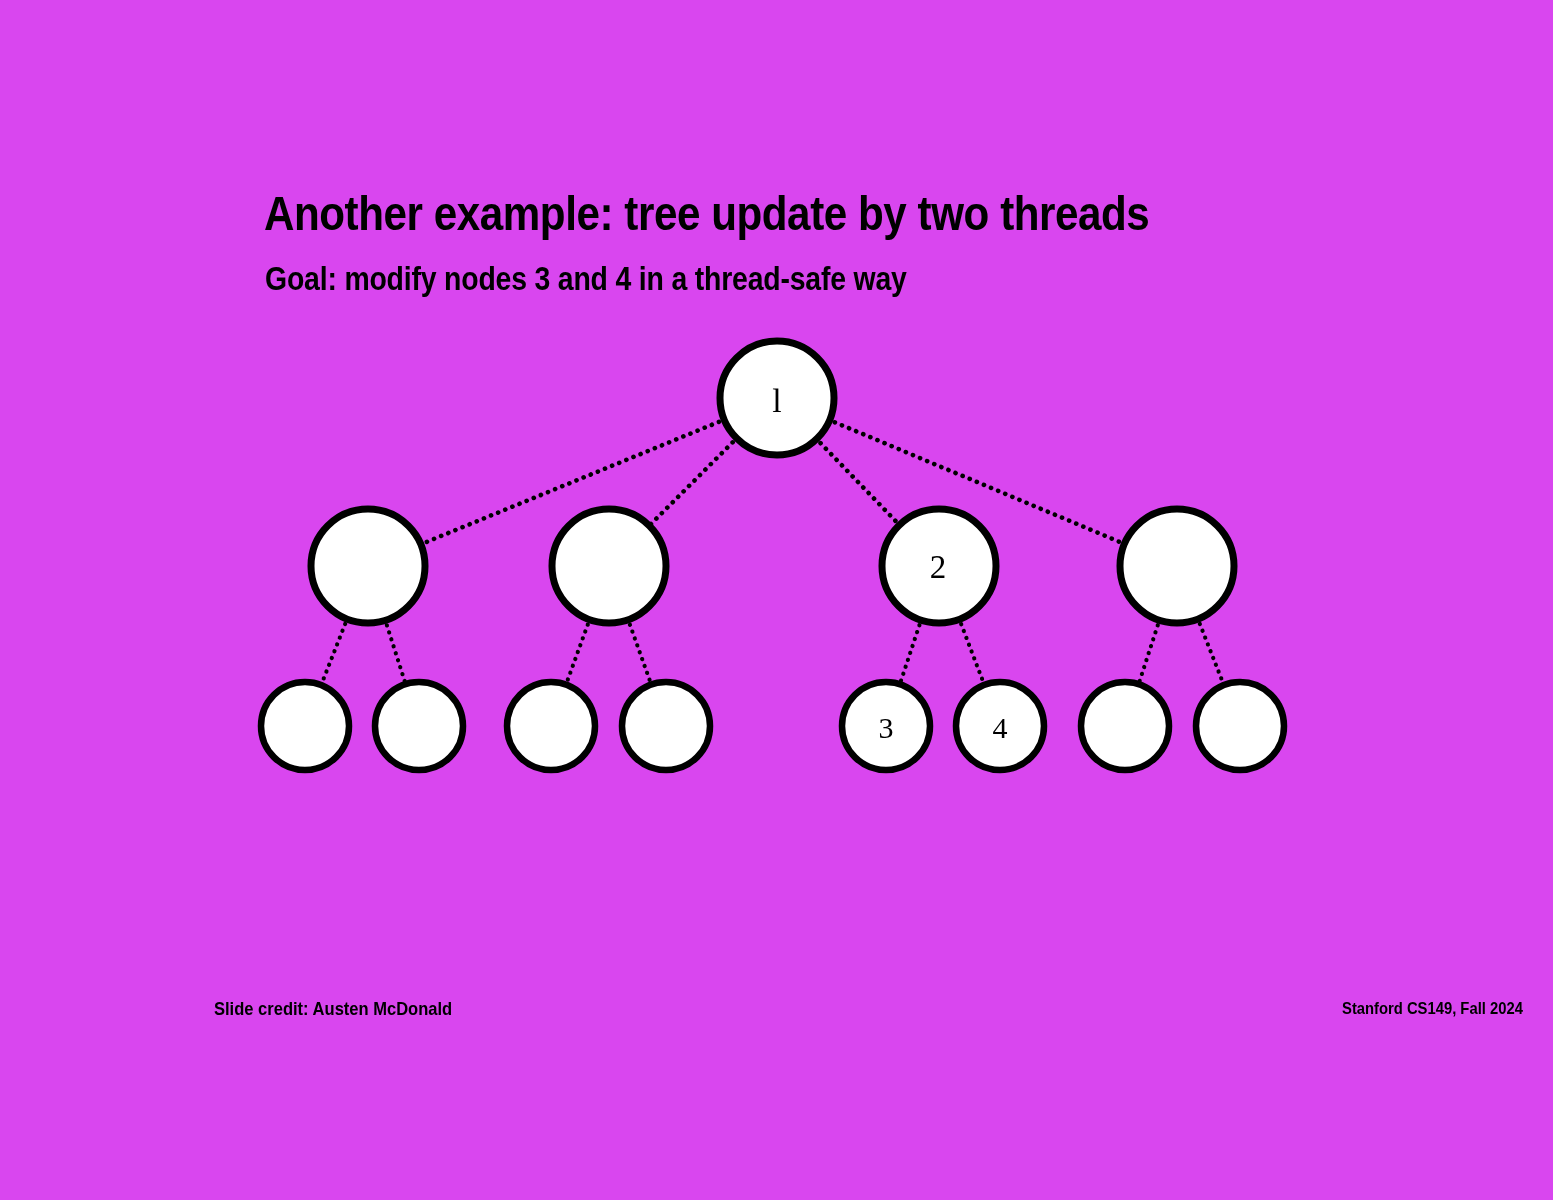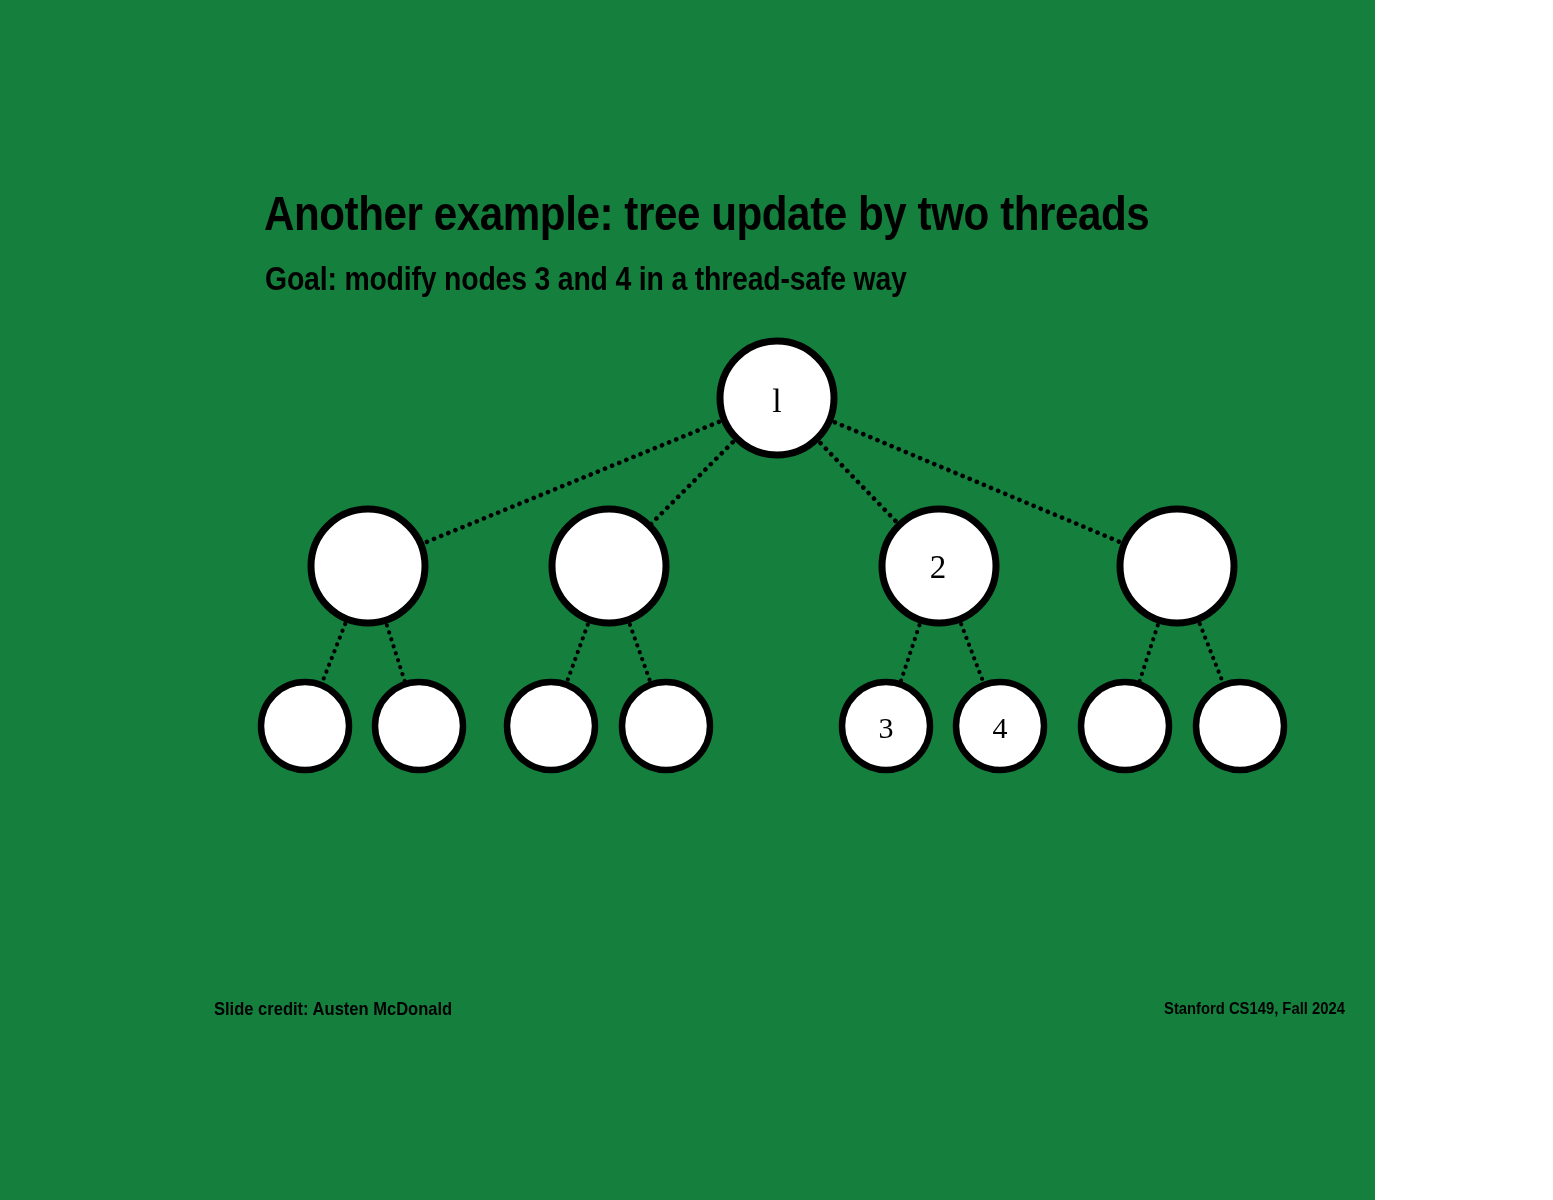--- a/index.html
+++ b/index.html
@@ -5,23 +5,23 @@
   html, body {
     margin: 0;
     padding: 0;
     background: #ffffff;
   }
   body {
     font-family: "Liberation Sans", sans-serif;
   }
   #slide {
     position: relative;
-    width: 1375px;
+    width: 1553px;
     height: 1200px;
-    background: #15803d;
+    background: #d946ef;
     overflow: hidden;
   }
   #slide-title {
     position: absolute;
     left: 264px;
     top: 188px;
     font-size: 49px;
     font-weight: bold;
     color: #000000;
     letter-spacing: -0.5px;

